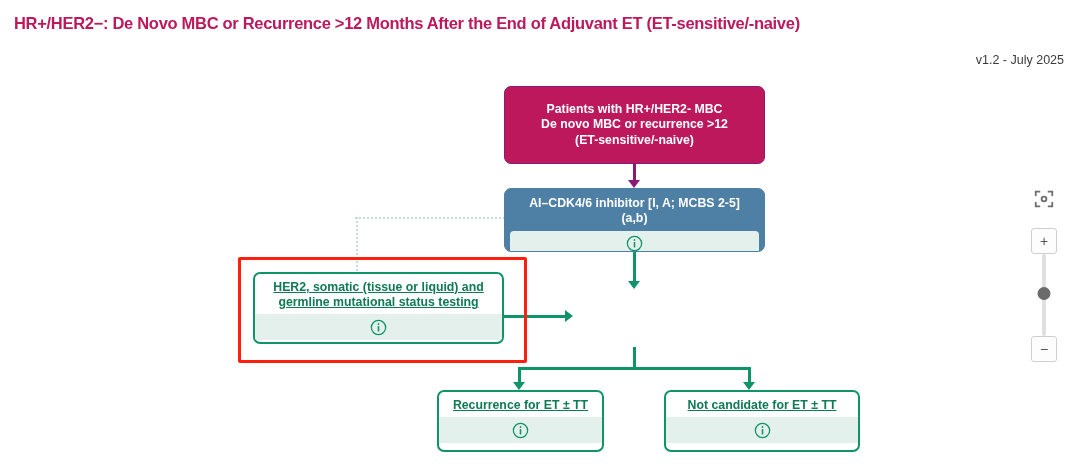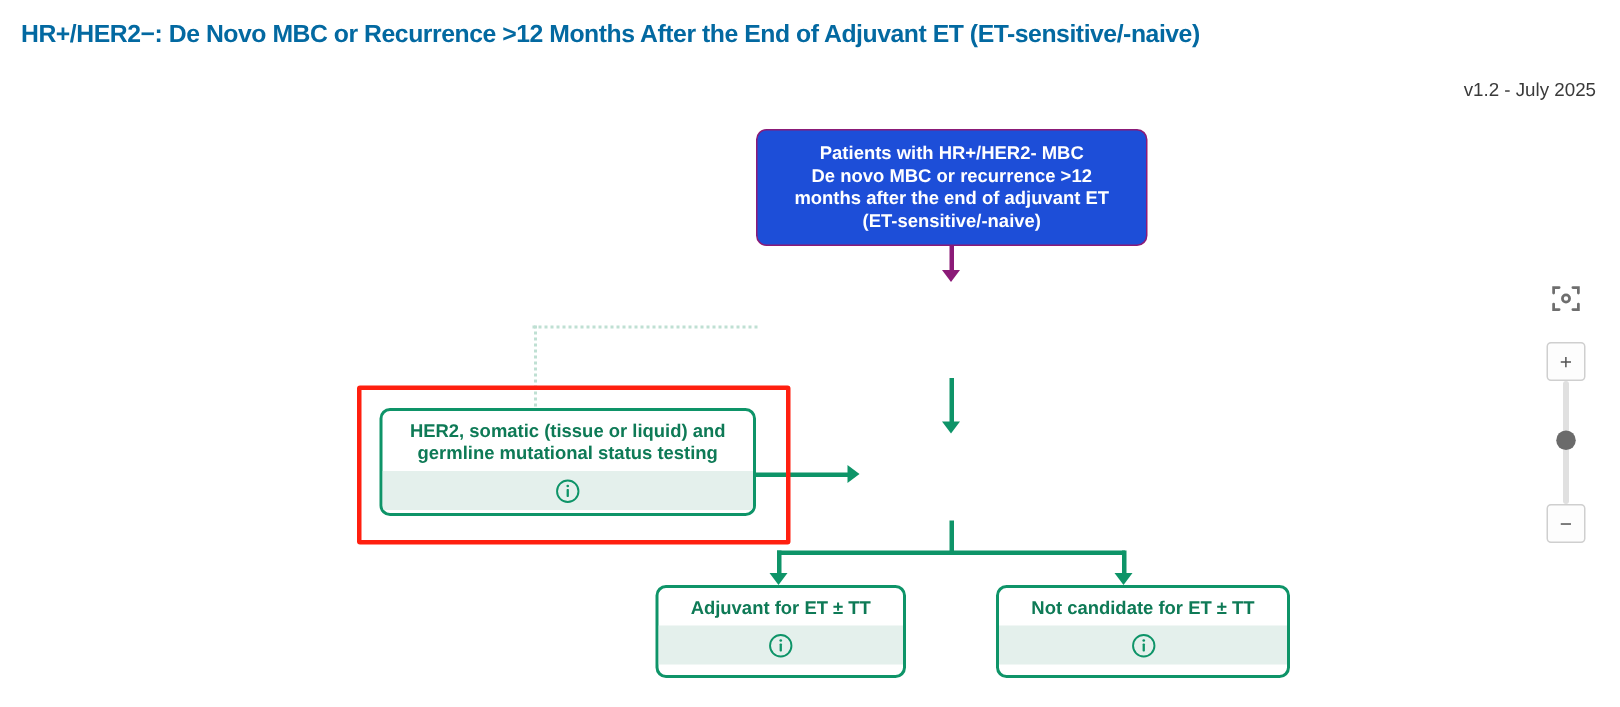--- a/index.html
+++ b/index.html
@@ -17,21 +17,21 @@
   }
 
   
   #page-title {
     position: absolute;
     left: 14px;
     top: 14px;
     font-size: 16.5px;
     font-weight: bold;
     letter-spacing: -0.3px;
-    color: #0369a1;
+    color: #be185d;
     white-space: nowrap;
   }
   #version-label {
     position: absolute;
     right: 16px;
     top: 53px;
     font-size: 12.5px;
     color: #3a3a3a;
     white-space: nowrap;
   }
@@ -66,21 +66,21 @@
   .node-info {
     box-sizing: border-box;
     background: #e4f0ec;
     display: flex;
     align-items: center;
     justify-content: center;
   }
 
   
   .node.purple {
-    background: #1d4ed8;
+    background: #be185d;
     border: 1px solid #8b1a77;
   }
   .node.purple .node-title {
     color: #ffffff;
     font-size: 12.3px;
     padding: 7px 9px;
     height: 100%;
   }
 
   
@@ -101,20 +101,21 @@
 
   
   .node.green {
     background: #ffffff;
     border: 2.5px solid #0e9468;
   }
   .node.green .node-title {
     color: #0e7a56;
     font-size: 12.3px;
     padding: 6px 8px 4px;
+    text-decoration: underline;
   }
   .node.green .node-info {
     height: 26px;
     border-top: 0;
   }
 
   
   .info-icon {
     display: block;
   }
@@ -255,46 +256,58 @@
   <div class="conn h" style="left:518px; top:295px; width:232px;"></div>
   <div class="conn v" style="left:518px; top:295px; height:18px;"></div>
   <div class="arrow-down" style="left:513px; top:310px;"></div>
   <div class="conn v" style="left:748px; top:295px; height:18px;"></div>
   <div class="arrow-down" style="left:743px; top:310px;"></div>
 
   <div class="node purple" id="patients-node" style="left:504px; top:14px; width:261px; height:78px;">
     <div class="node-title">
       <span>Patients with HR+/HER2- MBC</span>
       <span>De novo MBC or recurrence &gt;12</span>
-      <span>months after the end of adjuvant ET</span>
       <span>(ET-sensitive/-naive)</span>
     </div>
   </div>
 
-
-  <div class="node green" id="her2-testing-node" style="left:253px; top:200px; width:251px; height:72px;">
-    <div class="node-title">
-      <span>HER2, somatic (tissue or liquid) and</span>
-      <span>germline mutational status testing</span>
+  <div class="node blue" id="ai-cdk46-node" style="left:504px; top:116px; width:261px; height:64px;">
+    <div class="node-title">
+      <span>AI–CDK4/6 inhibitor [I, A; MCBS 2-5]</span>
+      <span>(a,b)</span>
     </div>
     <div class="node-info">
       <svg class="info-icon" width="17" height="17" viewBox="0 0 20 20">
         <circle cx="10" cy="10" r="8.4" fill="none" stroke="#0e9468" stroke-width="1.5"></circle>
         <circle cx="10" cy="5.9" r="1.05" fill="#0e9468"></circle>
         <rect x="9.1" y="8.3" width="1.8" height="6.3" rx="0.6" fill="#0e9468"></rect>
       </svg>
     </div>
   </div>
 
+  <div class="node green" id="her2-testing-node" style="left:253px; top:200px; width:251px; height:72px;">
+    <div class="node-title">
+      <span>HER2, somatic (tissue or liquid) and</span>
+      <span>germline mutational status testing</span>
+    </div>
+    <div class="node-info">
+      <svg class="info-icon" width="17" height="17" viewBox="0 0 20 20">
+        <circle cx="10" cy="10" r="8.4" fill="none" stroke="#0e9468" stroke-width="1.5"></circle>
+        <circle cx="10" cy="5.9" r="1.05" fill="#0e9468"></circle>
+        <rect x="9.1" y="8.3" width="1.8" height="6.3" rx="0.6" fill="#0e9468"></rect>
+      </svg>
+    </div>
+  </div>
+
   <div id="selection-rect" style="left:238px; top:185px; width:283px; height:100px;"></div>
 
 
   <div class="node green" id="candidate-node" style="left:437px; top:318px; width:167px; height:62px;">
     <div class="node-title">
-      <span>Adjuvant for ET ± TT</span>
+      <span>Recurrence for ET ± TT</span>
     </div>
     <div class="node-info">
       <svg class="info-icon" width="17" height="17" viewBox="0 0 20 20">
         <circle cx="10" cy="10" r="8.4" fill="none" stroke="#0e9468" stroke-width="1.5"></circle>
         <circle cx="10" cy="5.9" r="1.05" fill="#0e9468"></circle>
         <rect x="9.1" y="8.3" width="1.8" height="6.3" rx="0.6" fill="#0e9468"></rect>
       </svg>
     </div>
   </div>
 

